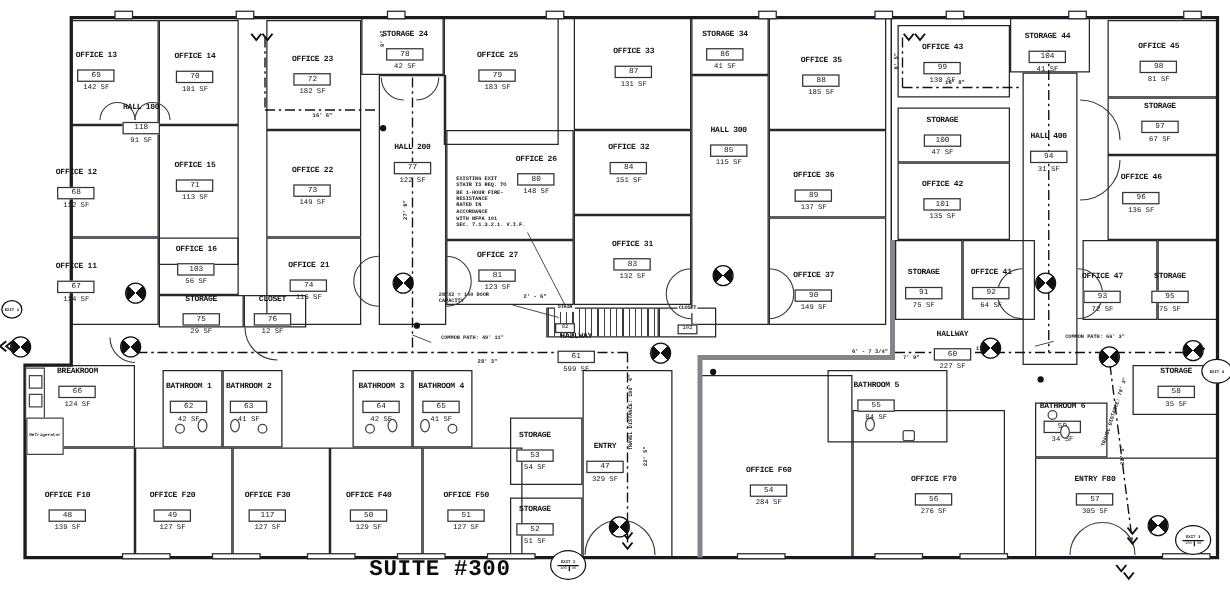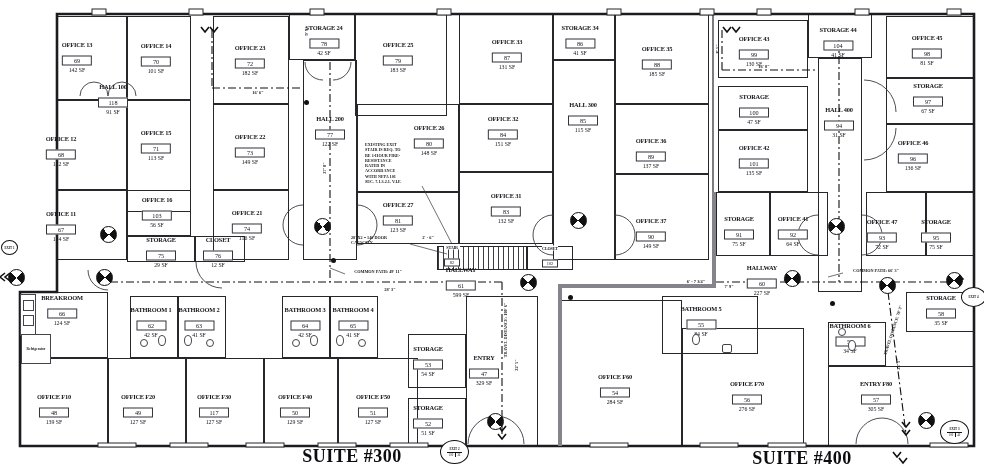--- a/index.html
+++ b/index.html
@@ -1,17 +1,17 @@
 <!DOCTYPE html>
 <html><head>
 <meta charset="utf-8">
 <style>
   html,body{margin:0;padding:0;background:#fff;}
   #plan{position:relative;width:984px;height:473px;background:#fff;overflow:hidden;
-        font-family:Liberation Serif, serif;color:#15151a;}
+        font-family:Liberation Mono, monospace;color:#15151a;}
   #ovl{position:absolute;left:0;top:0;width:984px;height:473px;z-index:3;pointer-events:none;}
   .wall{position:absolute;border:1.2px solid #26262b;z-index:2;box-sizing:border-box;background:transparent;}
   .outline{fill:none;stroke:#1c1c20;stroke-width:2.6;}
   .thin{fill:none;stroke:#26262b;stroke-width:1.2;}
   .demise{fill:none;stroke:#84848a;stroke-width:4;}
   .arc{fill:none;stroke:#3a3a40;stroke-width:0.9;}
   .dash{stroke:#111;stroke-width:1.1;stroke-dasharray:8 3 2 3;fill:none;}
   .leader{stroke:#333;stroke-width:0.7;fill:none;}
   .chev{stroke:#111;stroke-width:1.6;fill:none;}
   .wintab{fill:#fff;stroke:#26262b;stroke-width:1;}
@@ -115,21 +115,20 @@
       <rect x="170" y="443" width="38" height="4" class="wintab"></rect>
       <rect x="246" y="443" width="38" height="4" class="wintab"></rect>
       <rect x="318" y="443" width="38" height="4" class="wintab"></rect>
       <rect x="390" y="443" width="38" height="4" class="wintab"></rect>
       <rect x="590" y="443" width="38" height="4" class="wintab"></rect>
       <rect x="700" y="443" width="38" height="4" class="wintab"></rect>
       <rect x="768" y="443" width="38" height="4" class="wintab"></rect>
       <rect x="930" y="443" width="38" height="4" class="wintab"></rect>
     </svg>
   <div class="suite-title" style="left:352px;top:456px">SUITE #300</div>
-  <div class="suite-title" style="left:802px;top:458px">SUITE #400</div>
 <div class="wall" style="left: 57px; top: 16px; width: 70px; height: 84px;"></div>
     <div class="wall" style="left: 127px; top: 16px; width: 64px; height: 84px;"></div>
     <div class="wall" style="left: 57px; top: 100px; width: 70px; height: 90px;"></div>
     <div class="wall" style="left: 127px; top: 100px; width: 64px; height: 112px;"></div>
     <div class="wall" style="left: 57px; top: 190px; width: 70px; height: 70px;"></div>
     <div class="wall" style="left: 127px; top: 190px; width: 64px; height: 46px;"></div>
     <div class="wall" style="left: 127px; top: 236px; width: 68px; height: 26px;"></div>
     <div class="wall" style="left: 195px; top: 236px; width: 50px; height: 26px;"></div>
     <div class="wall" style="left: 213px; top: 16px; width: 76px; height: 88px;"></div>
     <div class="wall" style="left: 289px; top: 14px; width: 66px; height: 46px;"></div>

